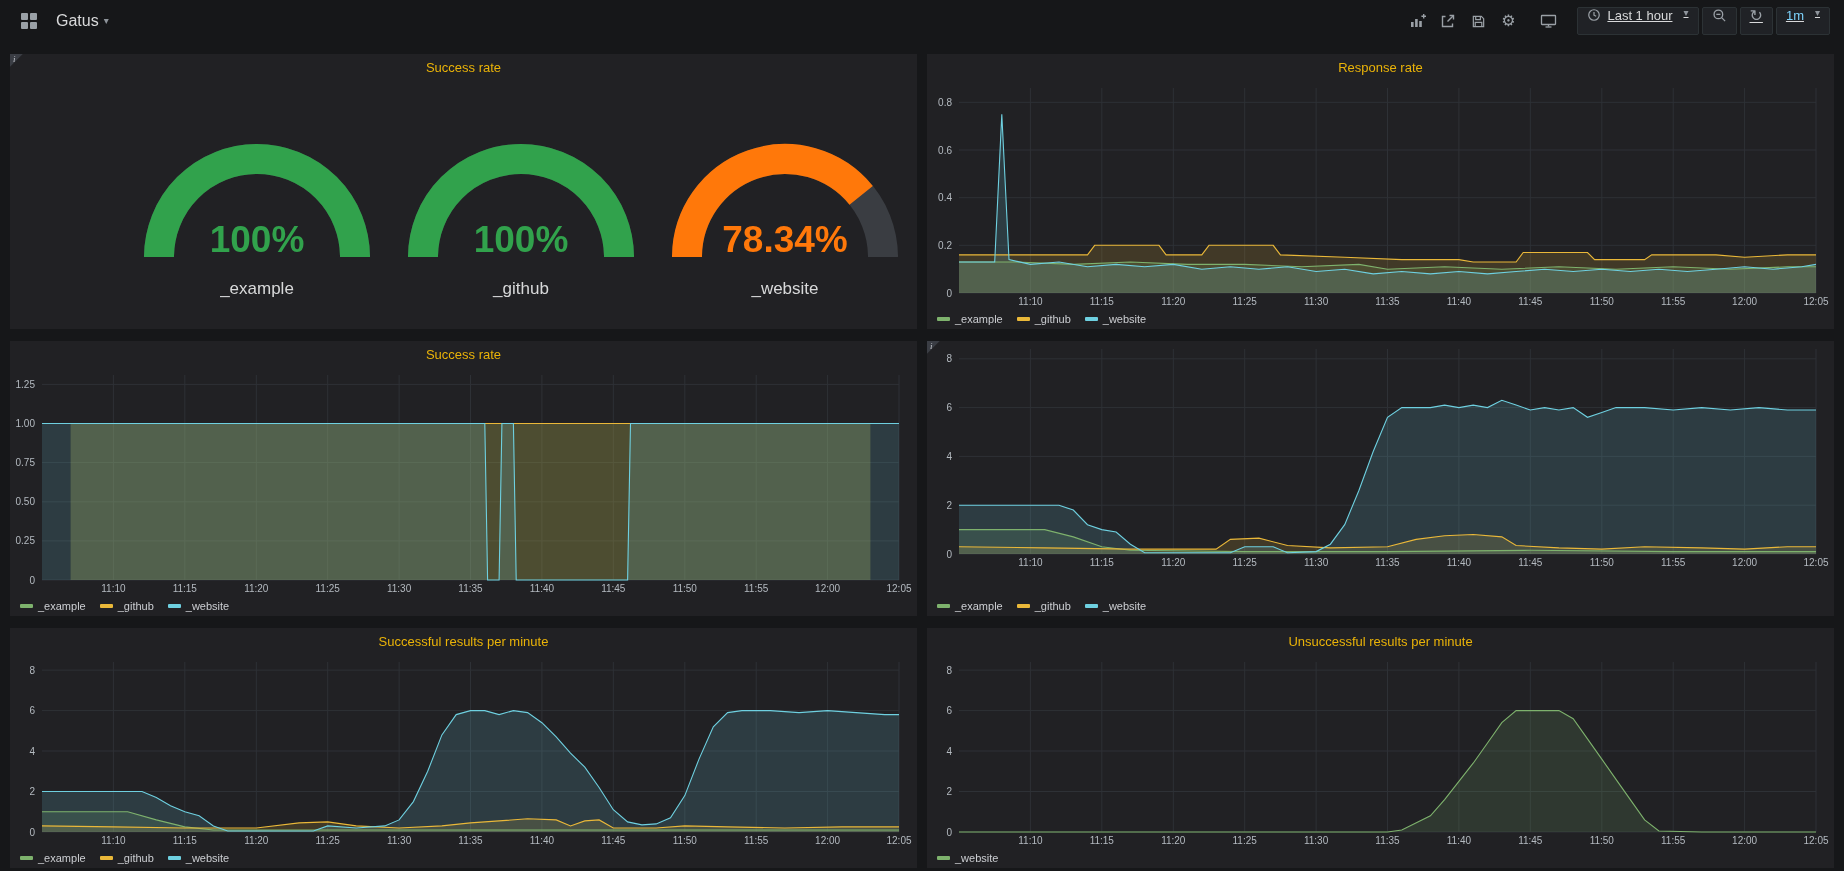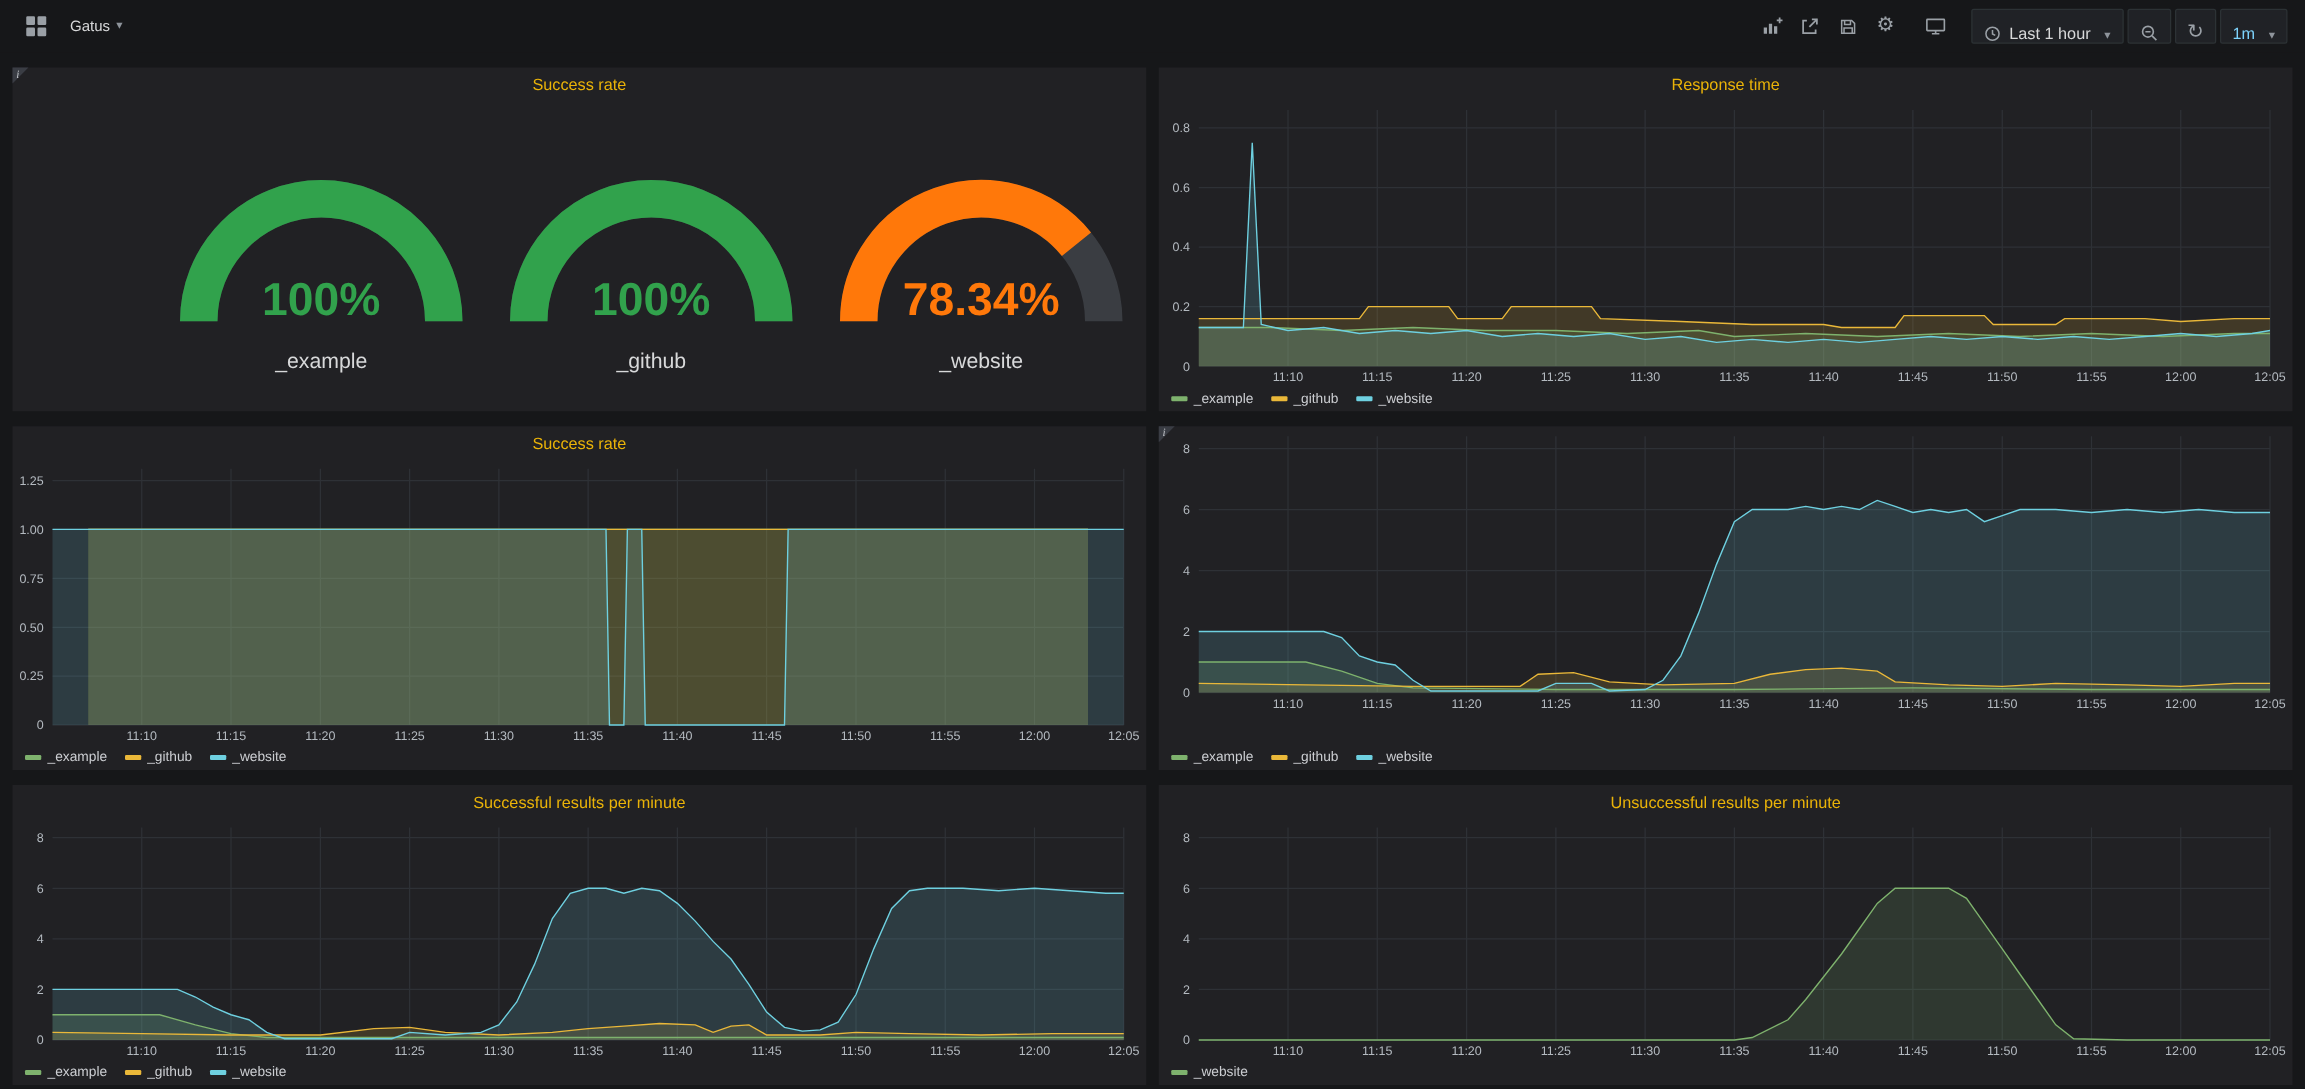--- a/index.html
+++ b/index.html
@@ -4,31 +4,31 @@
 <style>
   *{margin:0;padding:0;box-sizing:border-box;}
   html,body{width:1844px;height:871px;overflow:hidden;background:#161719;
     font-family:"Liberation Sans",sans-serif;color:#d8d9da;}
 
   
   .navbar{height:42px;display:flex;align-items:center;padding:0 14px;background:#161719;}
   .nav-left{display:flex;align-items:center;}
   .apps-icon{display:grid;grid-template-columns:7px 7px;grid-gap:2px;cursor:pointer;}
   .apps-icon i{width:7px;height:7px;background:#9aa0a6;border-radius:1px;display:block;}
-  .nav-title{color:#d8d9da;font-size:12px;margin-left:12px;cursor:pointer;}
+  .nav-title{color:#d8d9da;font-size:16px;margin-left:12px;cursor:pointer;}
   .caret{color:#8e949b;font-size:10px;margin-left:5px;line-height:1;}
   .nav-right{margin-left:auto;display:flex;align-items:center;}
   .icon-btn{width:30px;height:30px;display:flex;align-items:center;justify-content:center;
     color:#9aa0a6;cursor:pointer;border-radius:2px;}
   .icon-btn svg{display:block;}
   .glyph{font-size:16px;color:#9aa0a6;line-height:1;}
   .btn-group{display:flex;gap:3px;margin-left:14px;}
   .nav-btn{height:28px;background:#202226;border:1px solid #2c3235;border-radius:2px;
-    display:flex;align-items:flex-end;gap:6px;padding:0 9px;color:#d8d9da;font-size:13px;cursor:pointer;
-    font-family:"Liberation Sans",sans-serif;}
+    display:flex;align-items:flex-start;gap:6px;padding:0 9px;color:#d8d9da;font-size:13px;cursor:pointer;
+    font-family:"Liberation Sans",sans-serif;text-decoration:underline;}
   .gap-l{margin-left:10px;}
 
   
   .dash{padding:12px 10px 0;display:grid;grid-template-columns:1fr 1fr;
     grid-template-rows:275px 275px 240px;gap:12px 10px;}
   .panel{background:#212124;position:relative;display:flex;flex-direction:column;min-height:0;}
   .panel-header{height:26px;display:flex;align-items:center;justify-content:center;cursor:move;flex:none;}
   .panel-title{font-size:13px;font-weight:500;color:#eab308;}
   .panel-body{flex:1;display:flex;flex-direction:column;min-height:0;position:relative;}
   .chart-area{flex:1;min-height:0;}
@@ -159,21 +159,21 @@
             <path d="M 34 152 A 98 98 0 0 1 208.17 90.34" stroke="#FF780A" stroke-width="30" fill="none"></path>
             <text x="132" y="147" text-anchor="middle" fill="#FF780A" font-size="37" font-weight="600">78.34%</text>
           </svg>
           <div class="gauge-label">_website</div>
         </div>
       </div>
   </div>
 
   <div class="panel">
     <div class="panel-header">
-      <span class="panel-title">Response time</span>
+      <span class="panel-title">Response rate</span>
     </div>
     <div class="panel-body">
       <div class="chart-area">
           <svg width="907" height="229" style="display:block">
             <line x1="103.4" y1="8" x2="103.4" y2="213.0" stroke="#2e3136" stroke-width="1"></line>
             <text x="103.4" y="225" fill="#b4bac0" font-size="10" text-anchor="middle">11:10</text>
             <line x1="174.8" y1="8" x2="174.8" y2="213.0" stroke="#2e3136" stroke-width="1"></line>
             <text x="174.8" y="225" fill="#b4bac0" font-size="10" text-anchor="middle">11:15</text>
             <line x1="246.3" y1="8" x2="246.3" y2="213.0" stroke="#2e3136" stroke-width="1"></line>
             <text x="246.3" y="225" fill="#b4bac0" font-size="10" text-anchor="middle">11:20</text>

